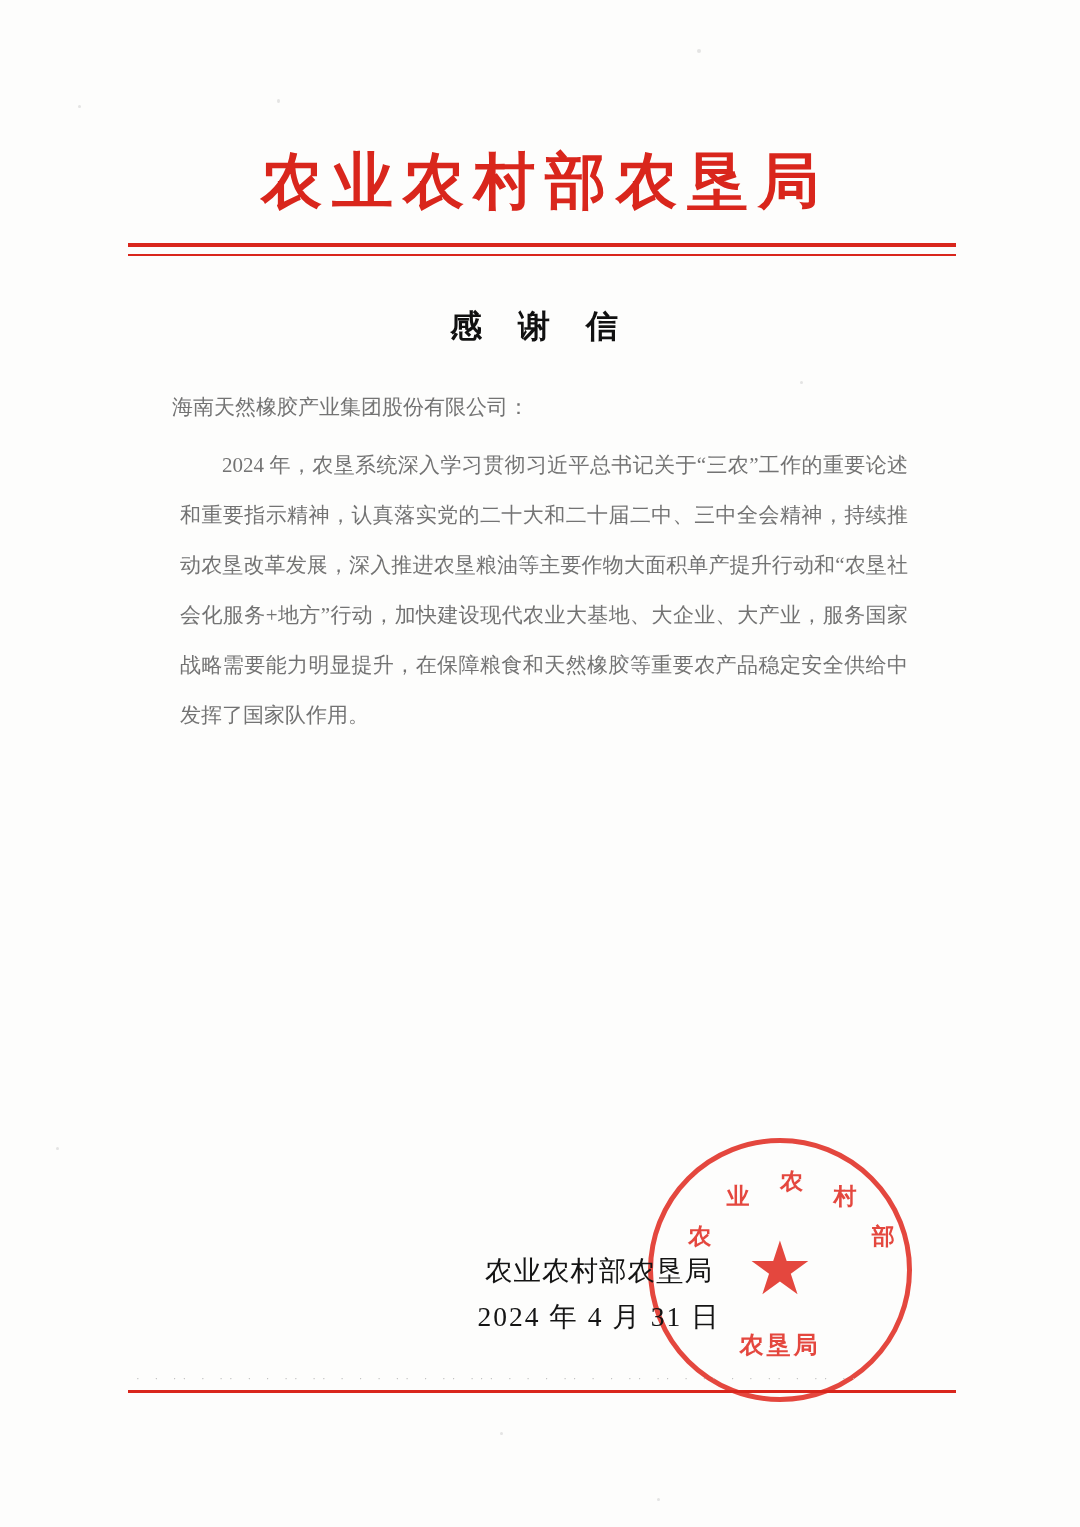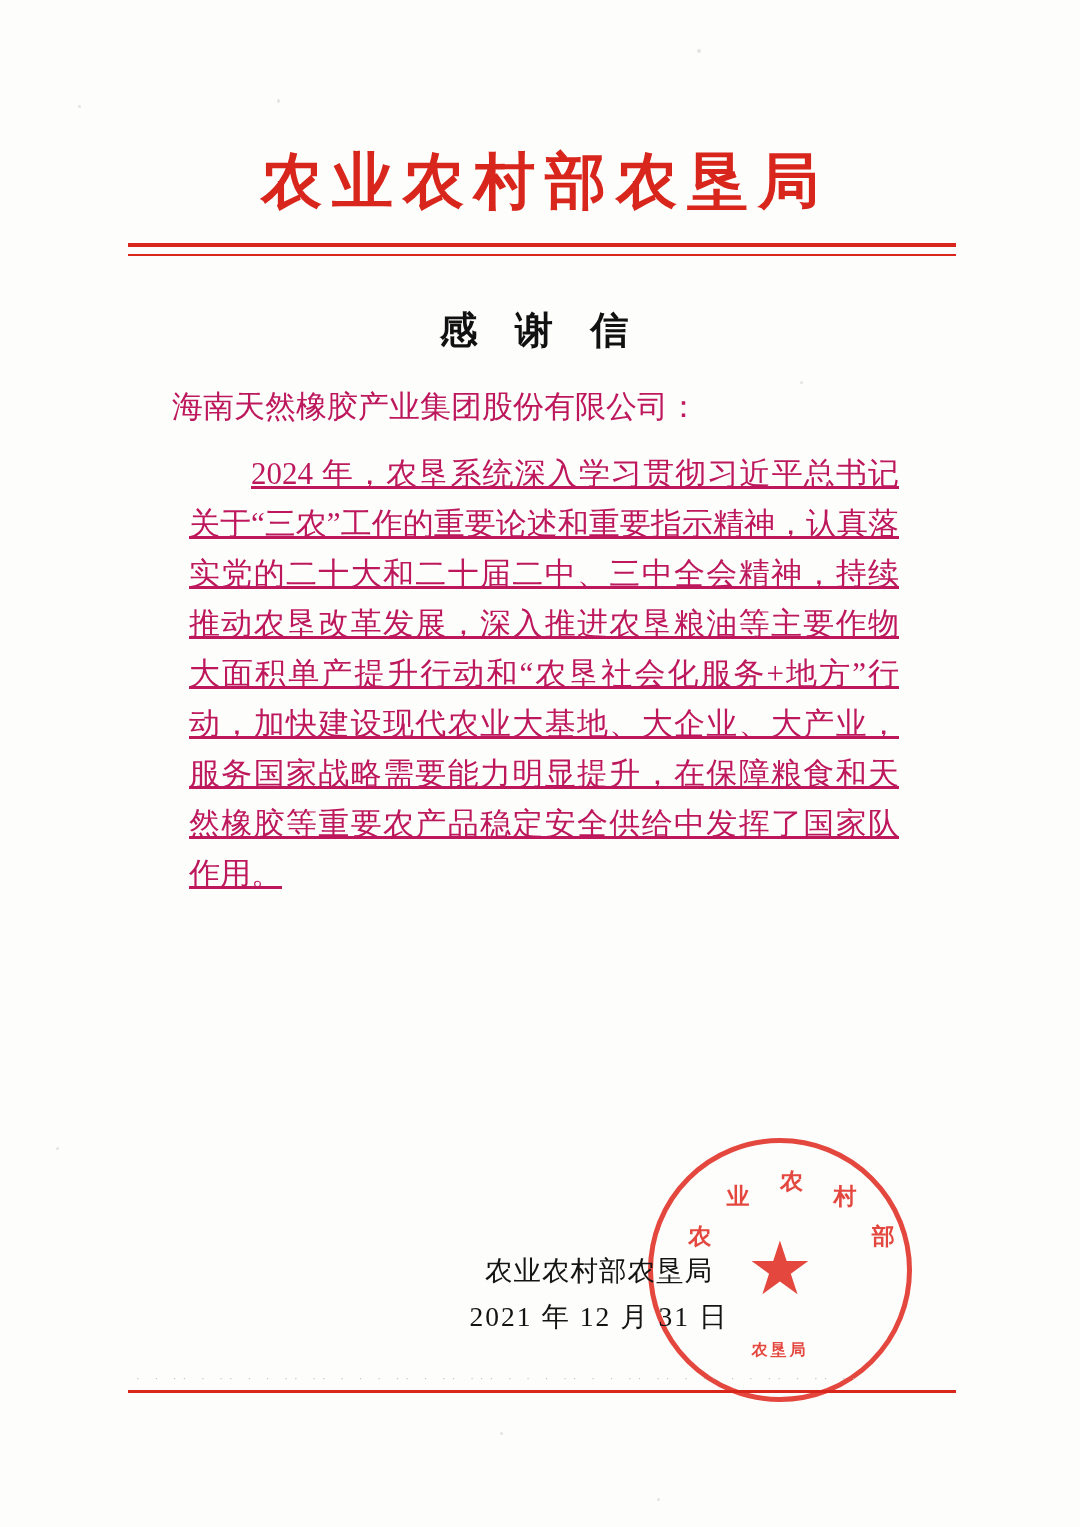--- a/index.html
+++ b/index.html
@@ -64,46 +64,45 @@
     width: 100%;
     margin-top: 7px;
   }
 
   .doc-title {
     position: absolute;
     top: 305px;
     left: 0;
     width: 1068px;
     text-align: center;
-    font-size: 38px;
+    font-size: 32px;
     font-weight: bold;
     letter-spacing: 14px;
     text-indent: 14px;
     color: #111;
   }
 
   .body-block {
     position: absolute;
     top: 382px;
     left: 172px;
     width: 744px;
-    font-size: 31px;
+    font-size: 21px;
     line-height: 50px;
-    color: #be185d;
+    color: #737373;
     text-align: justify;
     text-justify: inter-ideograph;
   }
   .addressee {
     margin: 0 0 2px 0;
     text-align: left;
   }
   .para {
-    margin: 17px;
+    margin: 8px;
     text-indent: 2em;
-    text-decoration: underline;
   }
 
   .signature {
     position: absolute;
     top: 1248px;
     left: 0;
     width: 1080px;
   }
   .sig-line {
     text-align: center;
@@ -164,21 +163,21 @@
     color: #e02a20;
     transform-origin: 0 0;
     white-space: nowrap;
   }
   .seal-bottom-text {
     position: absolute;
     left: 0;
     bottom: 36px;
     width: 254px;
     text-align: center;
-    font-size: 16px;
+    font-size: 24px;
     font-weight: bold;
     color: #e02a20;
     letter-spacing: 3px;
   }
 
   .footer-rule {
     position: absolute;
     top: 1390px;
     left: 128px;
     width: 828px;
@@ -235,19 +234,19 @@
       <span style="transform: rotate(0deg) translate(0,-104px) rotate(0deg);">农</span>
       <span style="transform: rotate(31deg) translate(0,-104px) rotate(-31deg);">村</span>
       <span style="transform: rotate(62deg) translate(0,-104px) rotate(-62deg);">部</span>
     </div>
     <div class="seal-star">★</div>
     <div class="seal-bottom-text">农垦局</div>
   </div>
 
   <div class="signature">
     <div class="sig-line">农业农村部农垦局</div>
-    <div class="sig-date">2021 年 12 月 31 日</div>
+    <div class="sig-date">2024 年 4 月 31 日</div>
   </div>
 
   <div class="footer-dots">· · ·· · ·· · · ·· ·· · · · ·· · ·· ··· · · · ·· · · ·· ·· · ·· · · ·· · ·· ··</div>
   <div class="footer-rule"></div>
 
 </div>
 
 </body></html>

